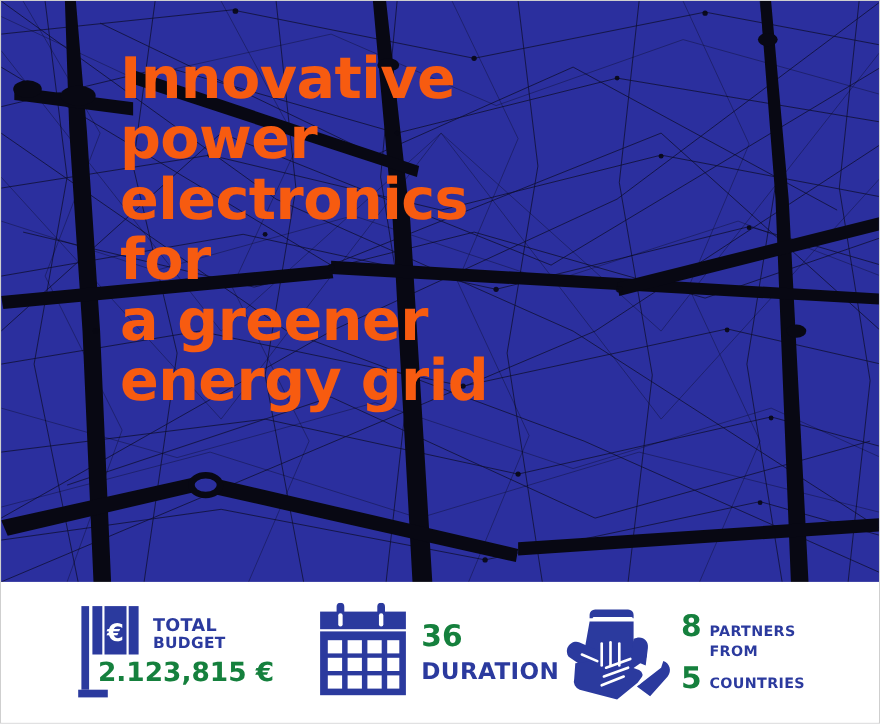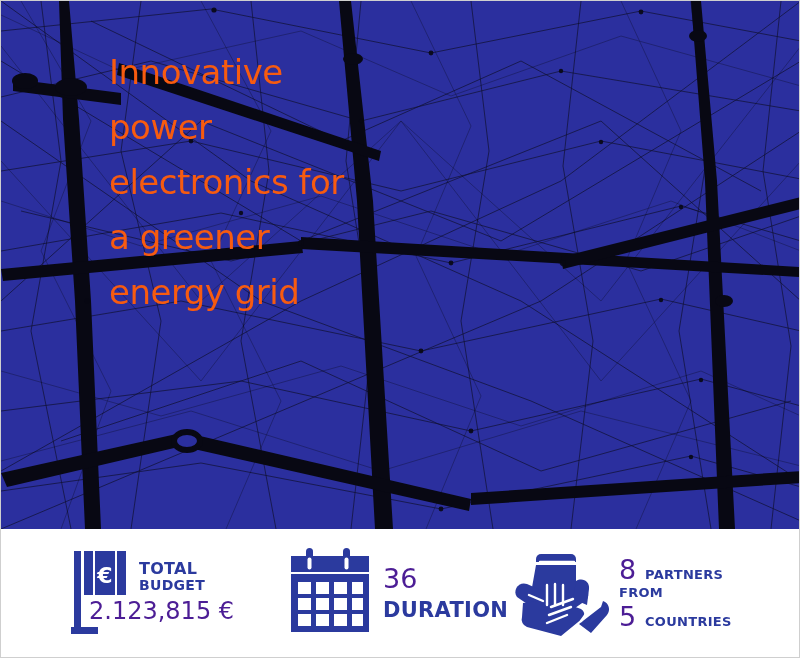--- a/index.html
+++ b/index.html
@@ -25,23 +25,23 @@
 
   #hero-content{
     position:absolute;left:0;top:0;width:800px;height:528px;
     padding:44px 72px 0 108px;
     box-sizing:border-box;
   }
 
   #headline{
     margin:0;
     color:#f75b10;
-    font-size:34px;
+    font-size:52px;
     line-height:55px;
-    font-weight:normal;
+    font-weight:bold;
     letter-spacing:-0.5px;
     max-width:380px;
     white-space:pre-line;
   }
 
   #body-copy{
     margin:0;
     padding-top:20px;
     color:#ffffff;
     font-size:20.5px;
@@ -67,39 +67,39 @@
   #stat-duration{width:220px;padding-left:10px;}
   #stat-partners{width:300px;padding-left:8px;}
 
   .icon-wrap{flex:0 0 auto;}
   .labels{display:flex;flex-direction:column;}
 
   .lbl-blue{
     color:#2b3a9e;font-weight:bold;text-transform:uppercase;
     letter-spacing:0.3px;line-height:1.06;
   }
-  .num-orange{color:#4c1d95;font-weight:normal;}
+  .num-orange{color:#15803d;font-weight:bold;}
 
   
   #budget-text{padding-left:10px;}
   #budget-title{font-size:14px;}
   #budget-amount{font-size:24px;margin-top:4px;margin-left:-50px;white-space:nowrap;}
 
   
   #duration-text{padding-left:12px;}
   #duration-count{font-size:27px;line-height:1.0;}
   #duration-unit{font-size:19.5px;margin-top:2px;}
   #duration-word{font-size:21px;margin-top:7px;}
 
   
   #partners-text{padding-left:8px;display:flex;flex-direction:column;gap:1px;}
   .prow{display:flex;align-items:baseline;}
   .prow .n{font-size:27px;width:26px;flex:0 0 26px;text-align:left;}
   .prow .t{font-size:13px;}
-  .prow.indent .t{}
+  .prow.indent .t{margin-left:26px;}
 </style>
 </head>
 <body>
 
 <div id="poster">
 
   <div id="hero">
 
     <div id="hero-photo">
       <svg viewBox="0 0 800 528" preserveAspectRatio="none" aria-hidden="true">

